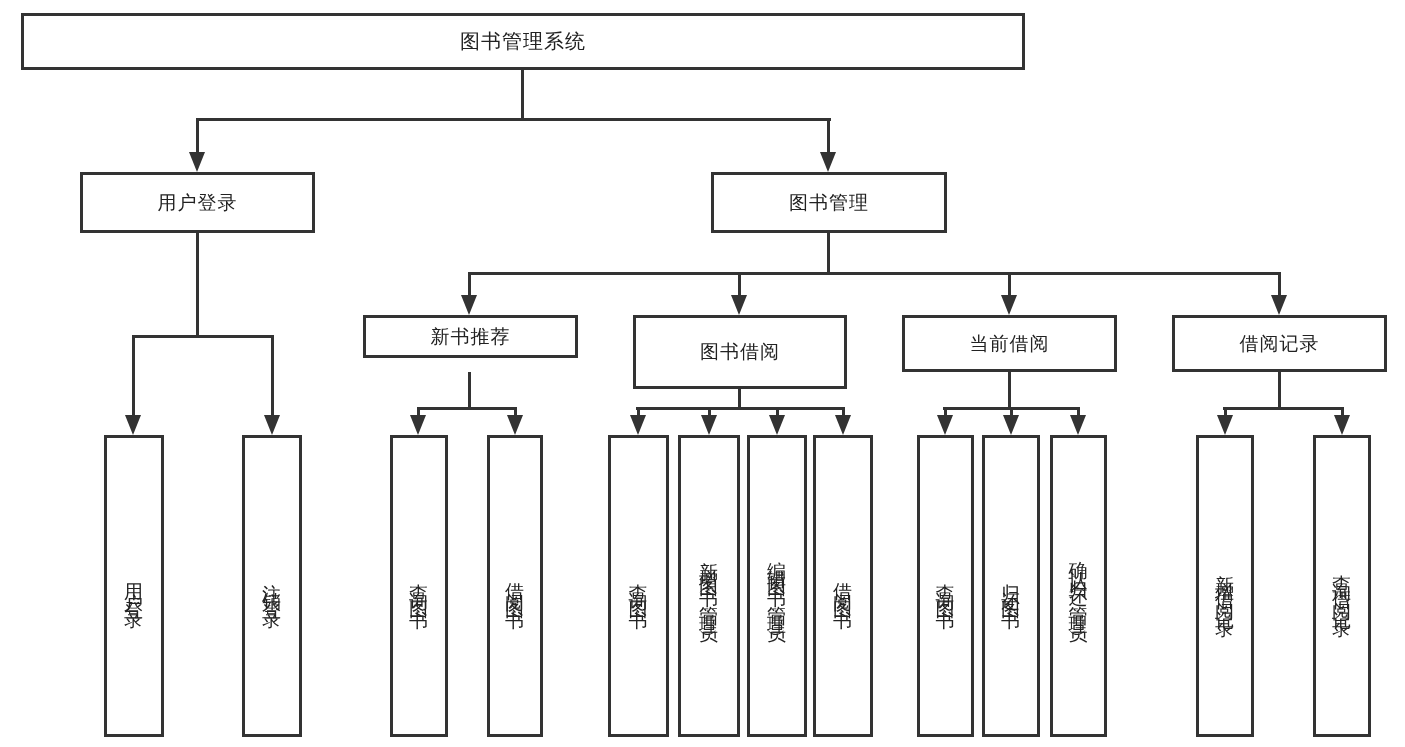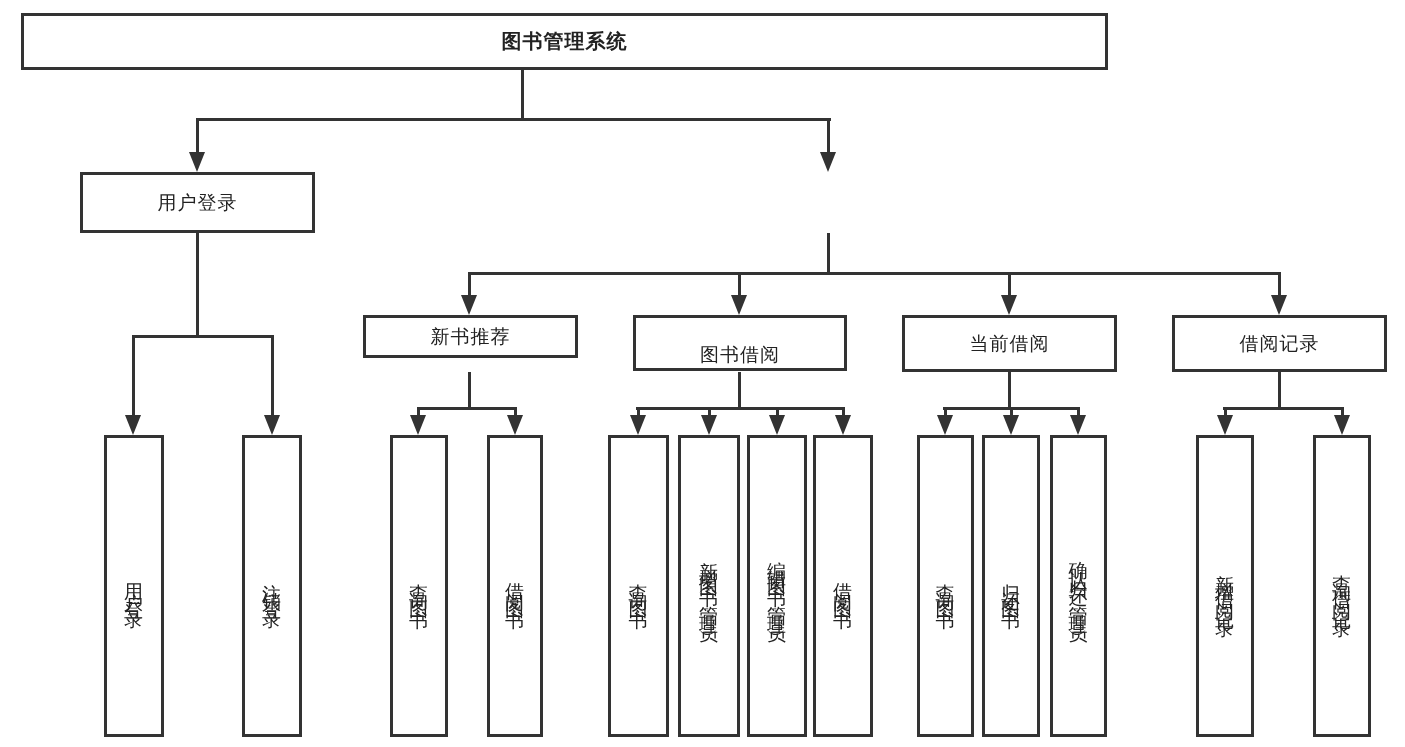--- a/index.html
+++ b/index.html
@@ -36,32 +36,35 @@
   .watermark{
     position:absolute;left:1185px;top:716px;z-index:5;
     font-size:19px;color:var(--watermark);letter-spacing:1px;opacity:.9;
   }
 </style>
 </head>
 <body>
 
 <div id="canvas">
 
-  <div class="box root-box" style="left:21px;top:13px;width:1087px;height:57px;font-weight:bold;">
+  <div class="box root-box" style="left:21px;top:13px;width:1004px;height:57px;">
     <span>图书管理系统</span>
   </div>
 
   <div class="box" style="left:80px;top:172px;width:235px;height:61px;">
     <span>用户登录</span>
   </div>
+  <div class="box" style="left:711px;top:172px;width:236px;height:61px;">
+    <span>图书管理</span>
+  </div>
 
   <div class="box" style="left:363px;top:315px;width:215px;height:43px;">
     <span>新书推荐</span>
   </div>
-  <div class="box" style="left:633px;top:315px;width:214px;height:56px;align-items:flex-end;">
+  <div class="box" style="left:633px;top:315px;width:214px;height:74px;">
     <span>图书借阅</span>
   </div>
   <div class="box" style="left:902px;top:315px;width:215px;height:57px;">
     <span>当前借阅</span>
   </div>
   <div class="box" style="left:1172px;top:315px;width:215px;height:57px;">
     <span>借阅记录</span>
   </div>
 
   <div class="box vbox" style="left:104px;width:60px;">

